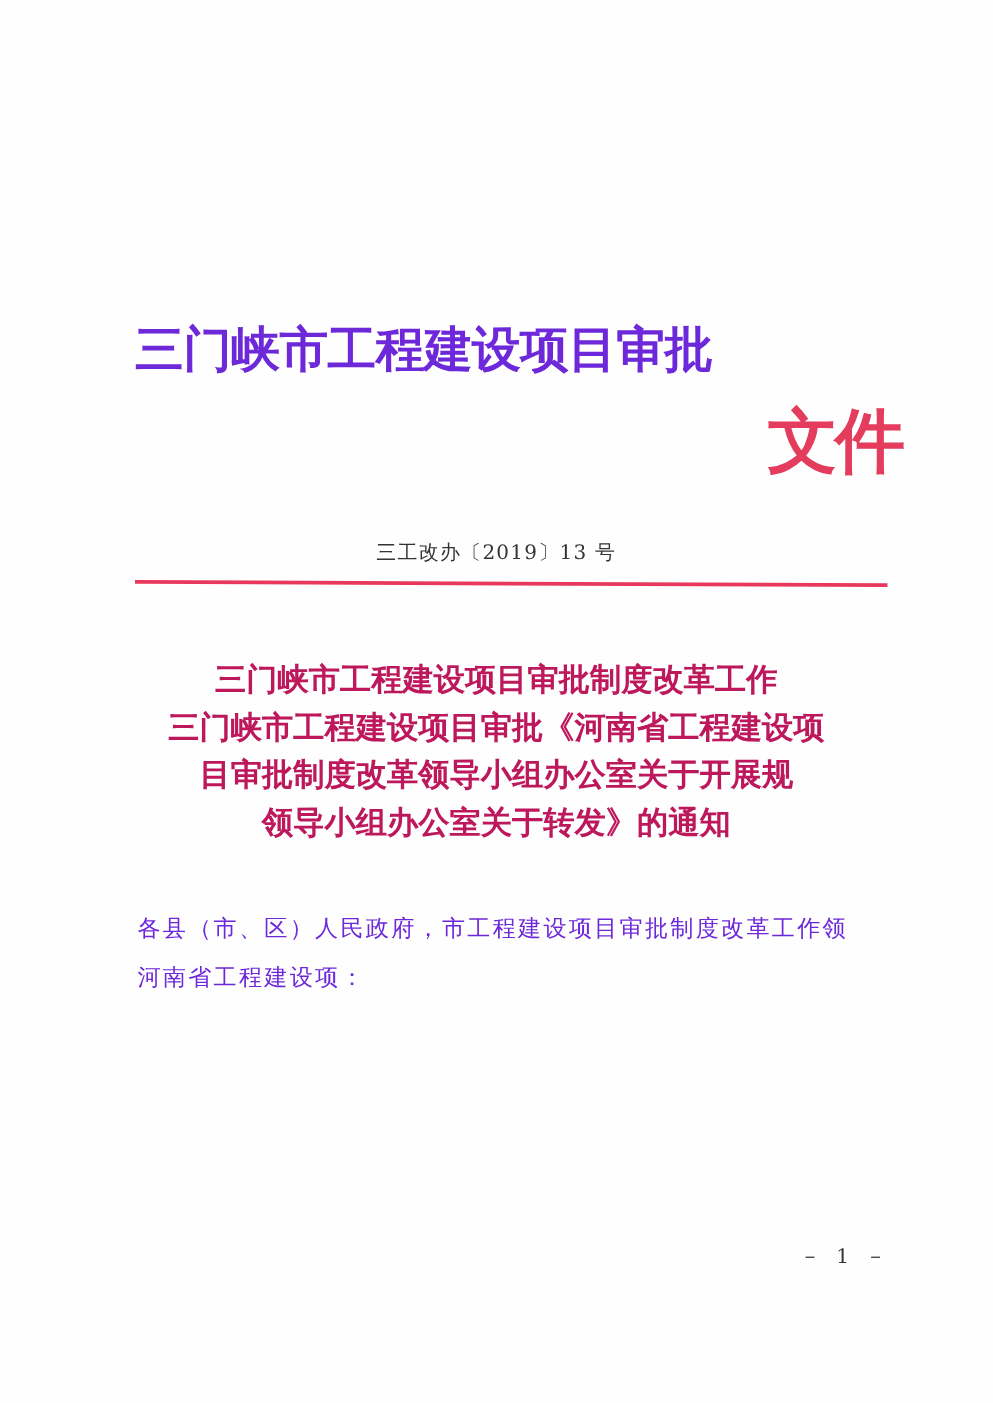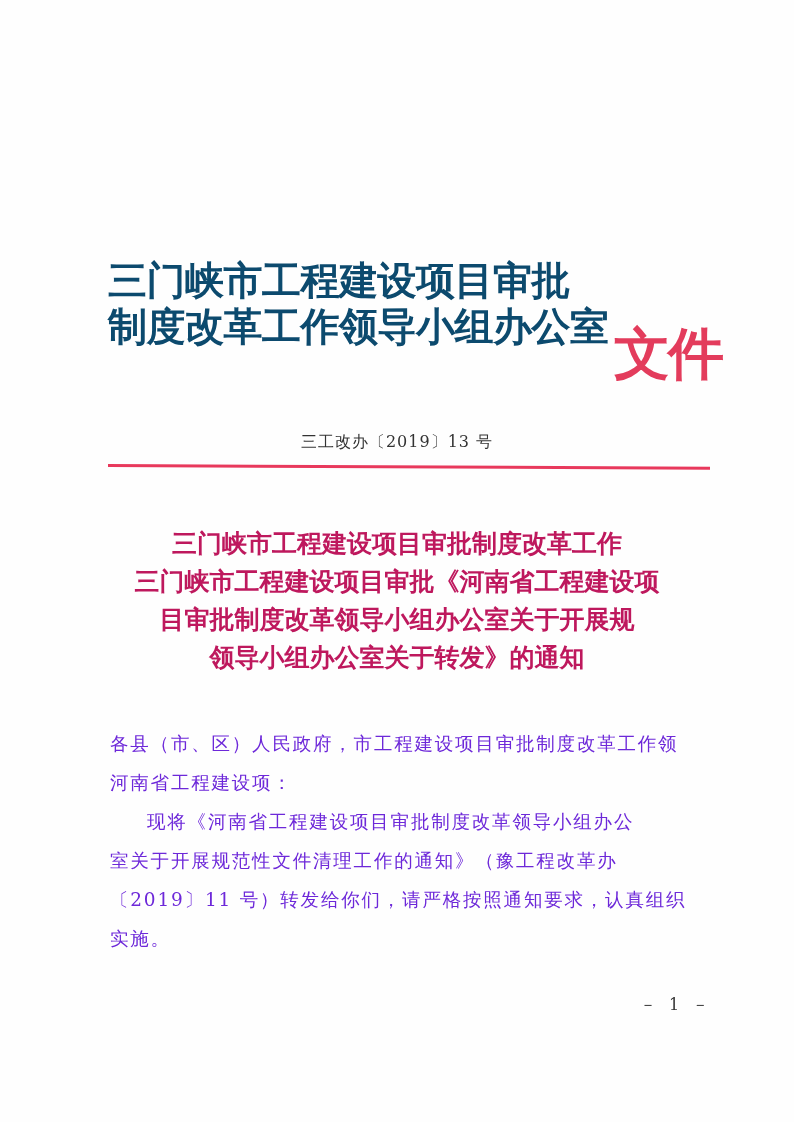--- a/index.html
+++ b/index.html
@@ -1,21 +1,21 @@
 <!DOCTYPE html>
 <html><head>
 <meta charset="utf-8">
 <style>
   html, body { margin: 0; padding: 0; background: #ffffff; }
   body { width: 794px; height: 1122px; position: relative; overflow: hidden;
          font-family: "DejaVu Serif", "Liberation Serif", serif; color: #222; }
   .page { position: absolute; left: 0; top: 0; width: 794px; height: 1122px; background: #fefefe; }
 
   .redhead { position: absolute; left: 108px; top: 258px; width: 604px; height: 100px; }
-  .redhead .org { position: absolute; left: 0; top: 0; width: 510px; color: #0c4a6e;
+  .redhead .org { position: absolute; left: 0; top: 0; width: 510px; color: #6d28d9;
                   font-family: "DejaVu Sans", "Liberation Sans", sans-serif; font-weight: bold; }
   .redhead .org .l1, .redhead .org .l2 { display: block; font-size: 39px; line-height: 46px;
                   letter-spacing: -0.5px; white-space: nowrap; }
   .redhead .wenjian { position: absolute; left: 506px; top: 10px; color: #e33c5c;
                   font-family: "DejaVu Serif", "Liberation Serif", serif; font-weight: bold;
                   font-size: 56px; line-height: 80px; letter-spacing: -2px; white-space: nowrap; margin-top: 45px; }
 
   .docno { position: absolute; left: 0; width: 794px; top: 430px; text-align: center;
            font-size: 16px; line-height: 24px; color: #333; letter-spacing: 1px; }
 
@@ -37,43 +37,36 @@
             color: #333; letter-spacing: 4px; white-space: nowrap; }
 </style>
 </head>
 <body>
 
 <div class="page">
 
   <div class="redhead">
     <div class="org">
       <span class="l1">三门峡市工程建设项目审批</span>
-      <span class="l2">制度改革工作领导小组办公室</span>
     </div>
     <div class="wenjian">文件</div>
   </div>
 
   <div class="docno">三工改办〔2019〕13 号</div>
 
   <div class="redrule"></div>
 
   <div class="title">
     <span>三门峡市工程建设项目审批制度改革工作</span>
     <span>三门峡市工程建设项目审批《河南省工程建设项</span>
     <span>目审批制度改革领导小组办公室关于开展规</span>
     <span>领导小组办公室关于转发》的通知</span>
   </div>
 
   <div class="body">
     <div class="para">
       <span class="line">各县（市、区）人民政府，市工程建设项目审批制度改革工作领</span>
       <span class="line">河南省工程建设项：</span>
     </div>
-    <div class="para">
-      <span class="line indent">现将《河南省工程建设项目审批制度改革领导小组办公</span>
-      <span class="line">室关于开展规范性文件清理工作的通知》（豫工程改革办</span>
-      <span class="line">〔2019〕11 号）转发给你们，请严格按照通知要求，认真组织</span>
-      <span class="line">实施。</span>
-    </div>
   </div>
 
   <div class="pageno">－ 1 －</div>
 </div>
 
 </body></html>

